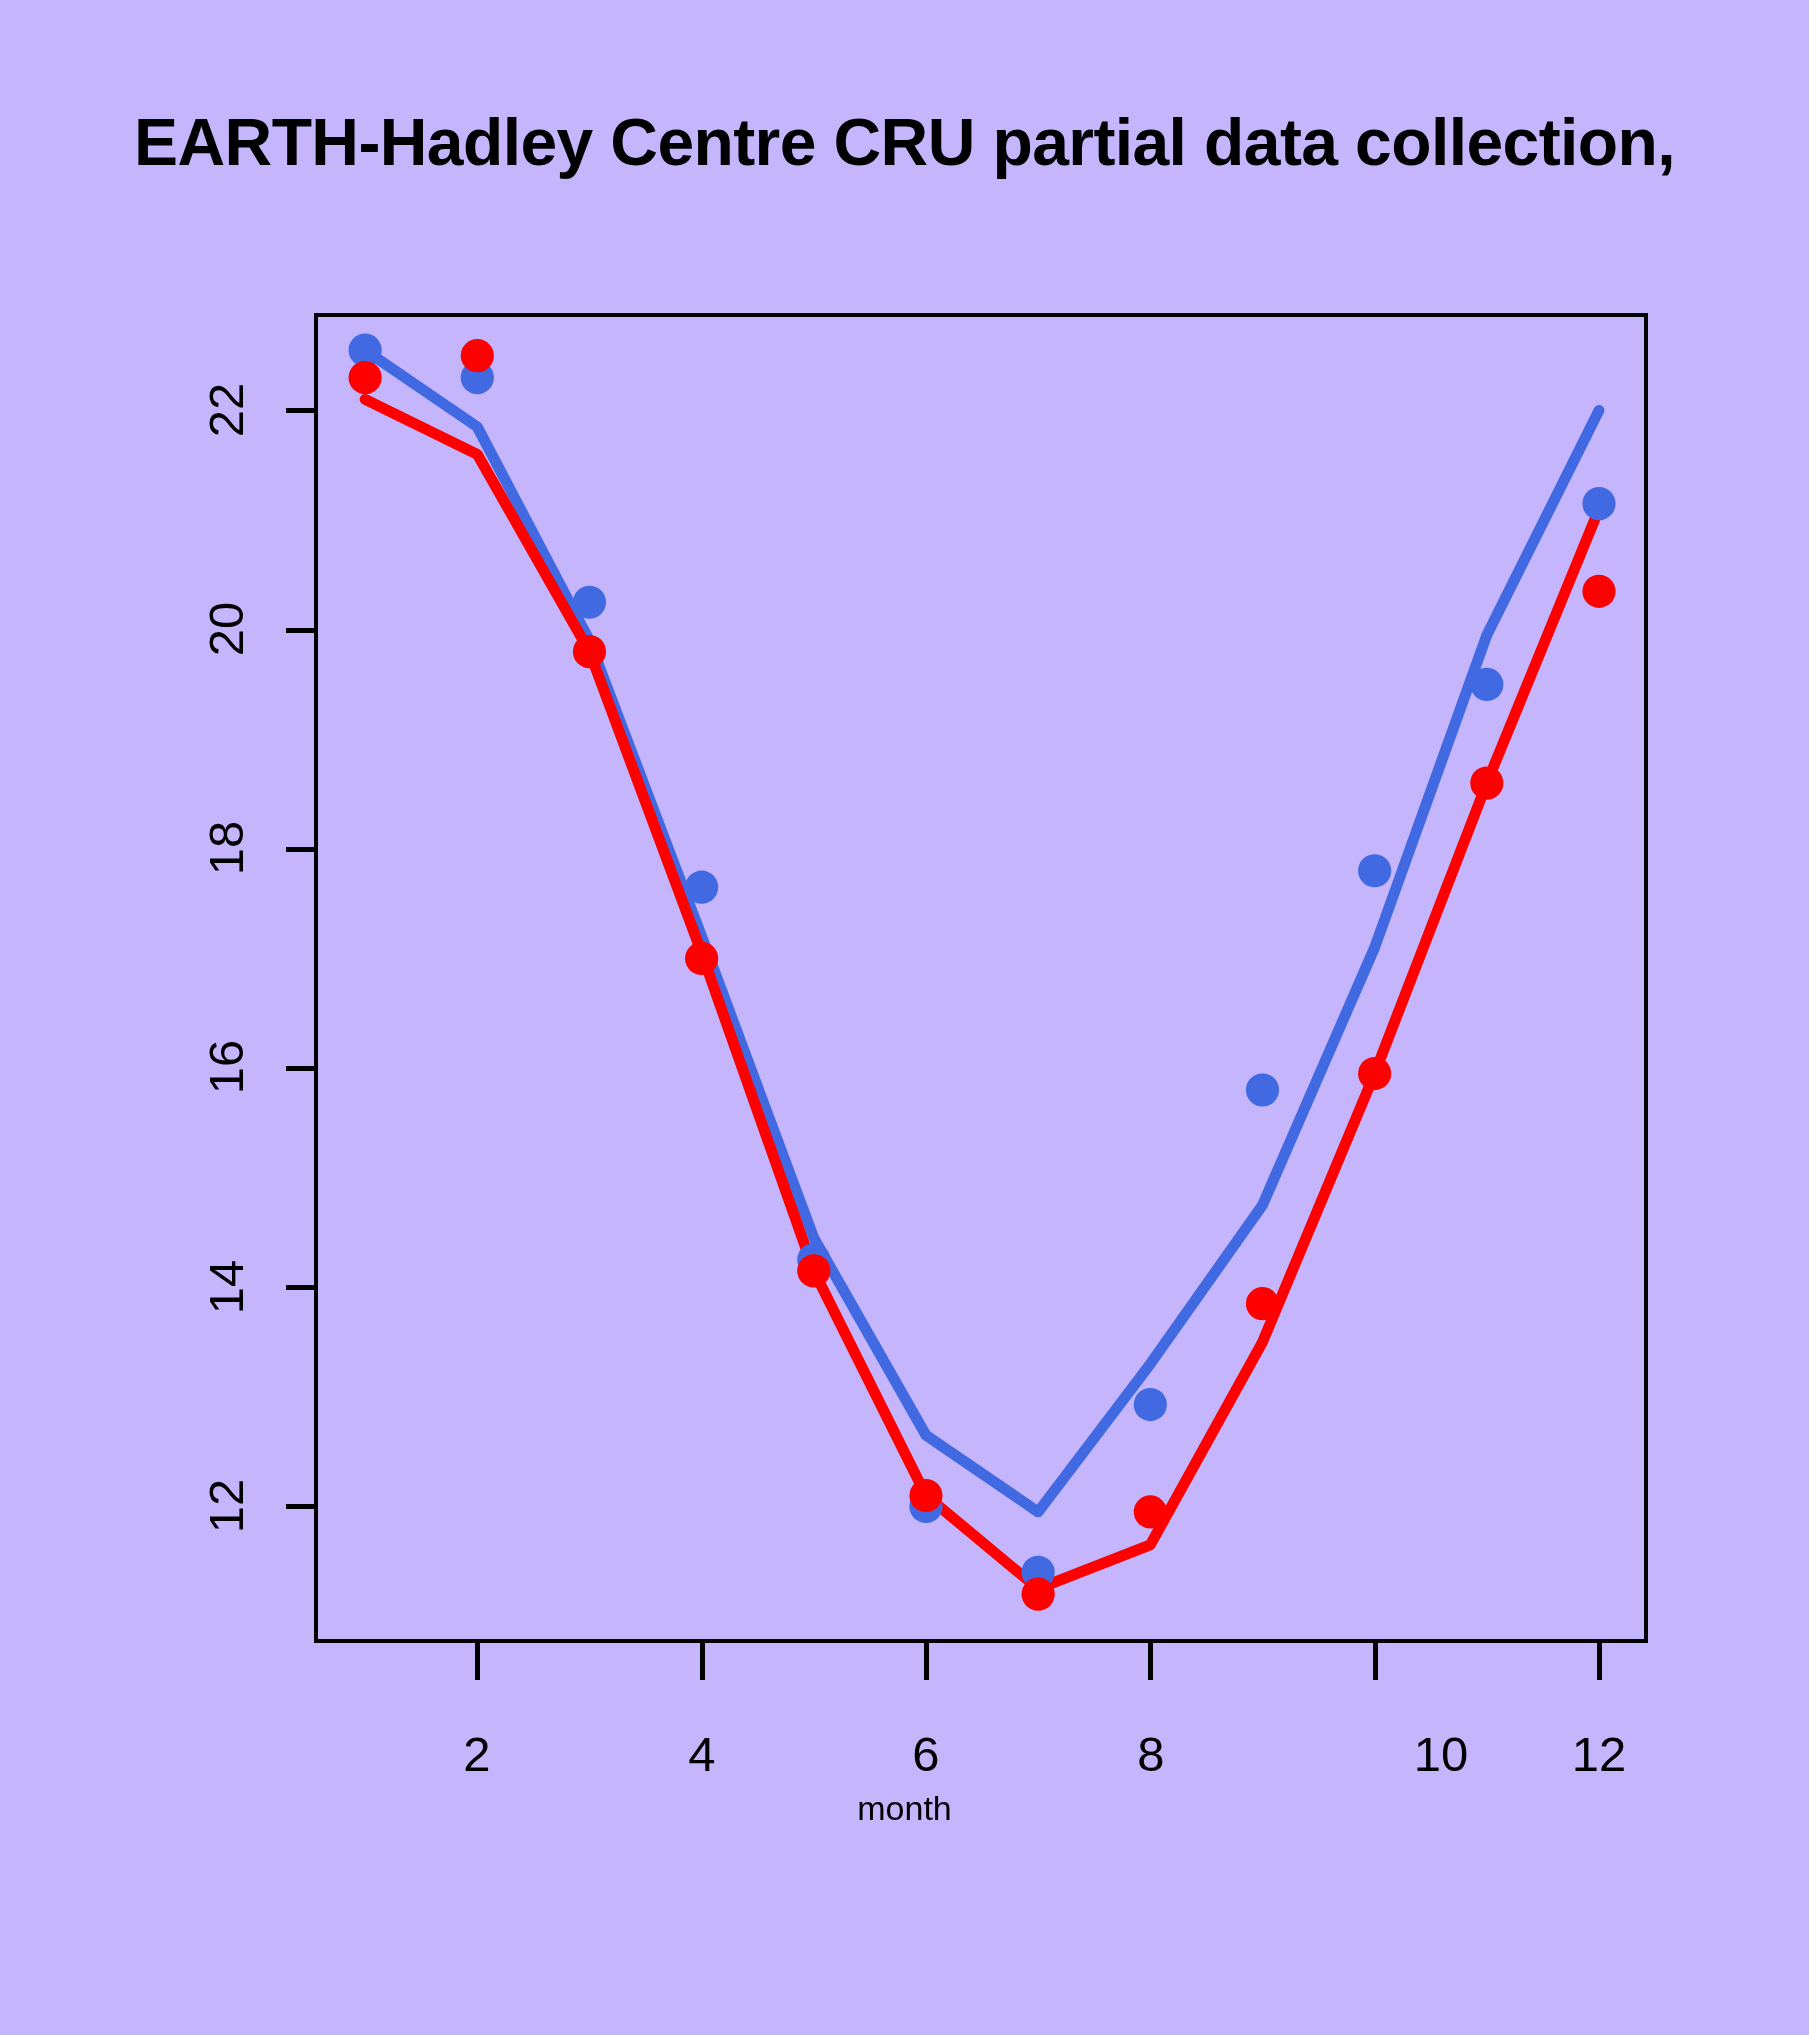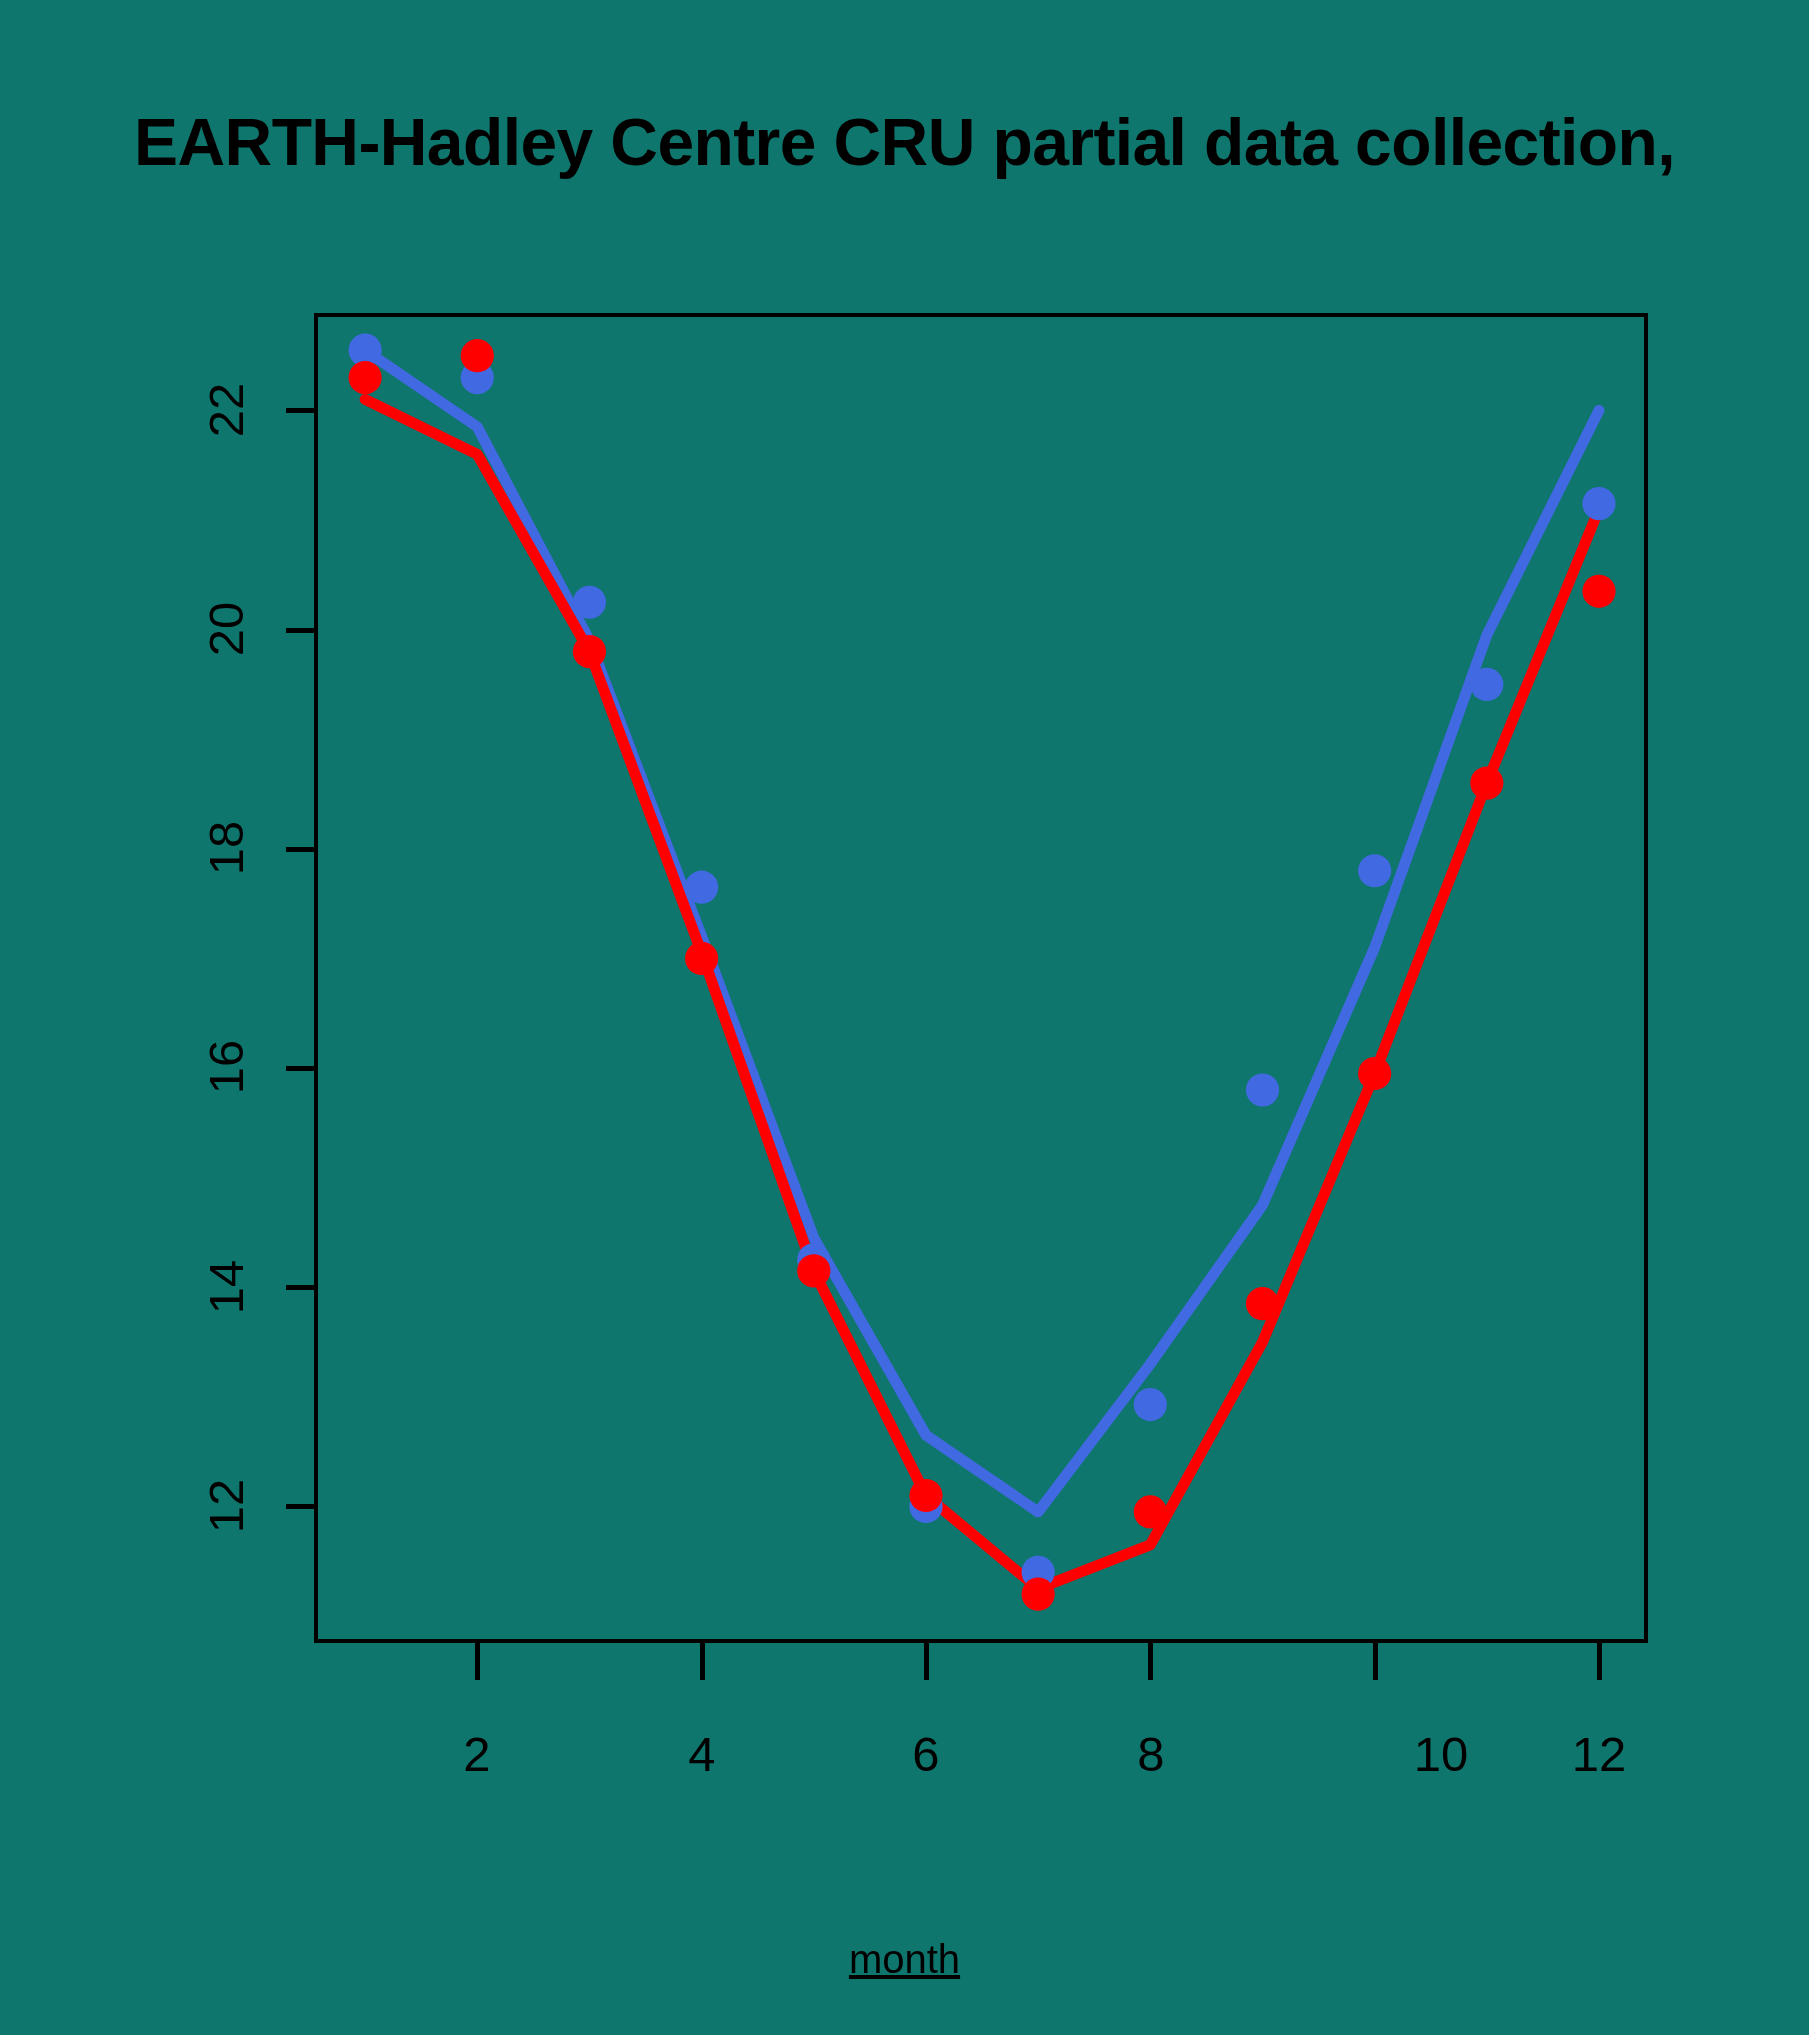--- a/index.html
+++ b/index.html
@@ -9,21 +9,21 @@
     background: #ffffff;
   }
   body {
     font-family: "Liberation Sans", sans-serif;
     color: #000000;
   }
   #page {
     position: relative;
     width: 1809px;
     height: 2035px;
-    background: #0f766e;
+    background: #c4b5fd;
     overflow: hidden;
   }
 
   
   #chart-title {
     position: absolute;
     left: 50%;
     top: 109px;
     transform: translateX(-50%);
     white-space: nowrap;
@@ -90,27 +90,26 @@
     font-family: "Liberation Sans", sans-serif;
     font-size: 49px;
     color: #000000;
     white-space: nowrap;
     text-align: center;
     transform: translateX(-50%);
   }
   #xlabel {
     position: absolute;
     left: 50%;
-    top: 1937px;
+    top: 1789px;
     transform: translateX(-50%);
     font-family: "Liberation Sans", sans-serif;
-    font-size: 40px;
+    font-size: 34px;
     color: #000000;
     white-space: nowrap;
-    text-decoration: underline;
   }
 </style>
 </head>
 <body>
 
 <div id="page">
 
   <div id="chart-title">EARTH-Hadley Centre  CRU partial data collection,</div>
 
   <div id="plot-region">

